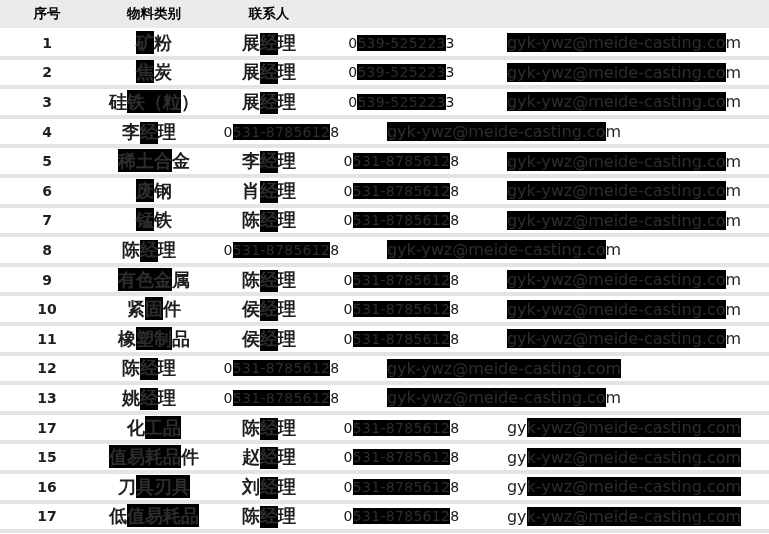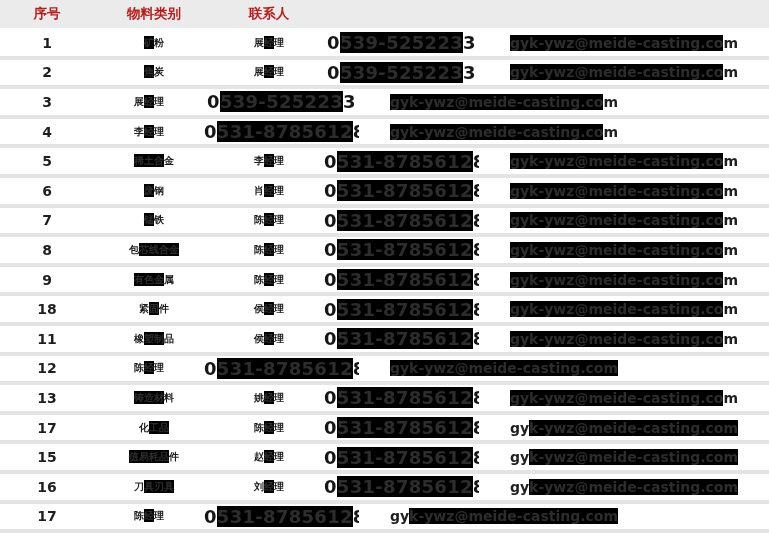--- a/index.html
+++ b/index.html
@@ -2,36 +2,36 @@
 <html><head>
 <meta charset="utf-8">
 <style>
   html,body{margin:0;padding:0;background:#fff;}
   .table{
     width:769px;height:534px;overflow:hidden;background:#fff;
     font-family:"DejaVu Sans","Liberation Sans",sans-serif;
   }
   .header-row{
     height:28px;background:#ebebeb;display:flex;align-items:center;
-    margin-bottom:2px;font-size:13.5px;font-weight:600;color:#b91c1c;
+    margin-bottom:2px;font-size:13.5px;font-weight:600;color:#000000;
   }
   .row{
     height:29.6px;display:flex;align-items:center;
     border-bottom:4px solid #e4e4e4;box-sizing:border-box;background:#fff;
   }
   .cell{text-align:center;white-space:nowrap;overflow:hidden;}
   .c0{width:94px;}
   .c1{width:120px;}
-  .c2{width:110px;}
+  .c2{width:110px;font-family:Liberation Mono, monospace;}
   .c3{width:155px;}
   .c4{width:290px;}
   .row .c0{font-weight:700;font-size:14px;color:#1e1e1e;}
-  .cjk{font-size:10px;font-weight:700;color:#1e1e1e;}
-  .num{font-size:18px;font-weight:700;color:#161616;letter-spacing:.3px;}
-  .email{font-size:14px;font-weight:700;color:#1f1f1f;}
+  .cjk{font-size:18px;font-weight:700;color:#1e1e1e;}
+  .num{font-size:14px;font-weight:400;color:#161616;letter-spacing:.3px;}
+  .email{font-size:16px;font-weight:400;color:#1f1f1f;}
   .redacted{background:#000;color:#2d2d2d;padding:1px 0;}
 </style>
 </head>
 <body>
 
 <div class="table">
   <div class="header-row">
     <div class="cell c0">序号</div>
     <div class="cell c1">物料类别</div>
     <div class="cell c2">联系人</div>
@@ -46,20 +46,21 @@
       </div>
       <div class="row">
         <div class="cell c0">2</div>
         <div class="cell c1 cjk"><span class="redacted">焦</span><span>炭</span></div>
         <div class="cell c2 cjk"><span>展</span><span class="redacted">经</span><span>理</span></div>
         <div class="cell c3 num"><span>0</span><span class="redacted">539-525223</span><span>3</span></div>
         <div class="cell c4 email"><span class="redacted">gyk-ywz@meide-casting.co</span><span>m</span></div>
       </div>
       <div class="row">
         <div class="cell c0">3</div>
+        <div class="cell c1 cjk"><span>硅</span><span class="redacted">铁（粒</span><span>）</span></div>
         <div class="cell c2 cjk"><span>展</span><span class="redacted">经</span><span>理</span></div>
         <div class="cell c3 num"><span>0</span><span class="redacted">539-525223</span><span>3</span></div>
         <div class="cell c4 email"><span class="redacted">gyk-ywz@meide-casting.co</span><span>m</span></div>
       </div>
       <div class="row">
         <div class="cell c0">4</div>
         <div class="cell c2 cjk"><span>李</span><span class="redacted">经</span><span>理</span></div>
         <div class="cell c3 num"><span>0</span><span class="redacted">531-8785612</span><span>8</span></div>
         <div class="cell c4 email"><span class="redacted">gyk-ywz@meide-casting.co</span><span>m</span></div>
       </div>
@@ -79,55 +80,53 @@
       </div>
       <div class="row">
         <div class="cell c0">7</div>
         <div class="cell c1 cjk"><span class="redacted">锰</span><span>铁</span></div>
         <div class="cell c2 cjk"><span>陈</span><span class="redacted">经</span><span>理</span></div>
         <div class="cell c3 num"><span>0</span><span class="redacted">531-8785612</span><span>8</span></div>
         <div class="cell c4 email"><span class="redacted">gyk-ywz@meide-casting.co</span><span>m</span></div>
       </div>
       <div class="row">
         <div class="cell c0">8</div>
-        <div class="cell c1 cjk"><span>包</span><span class="redacted">芯线合金</span></div>
         <div class="cell c2 cjk"><span>陈</span><span class="redacted">经</span><span>理</span></div>
         <div class="cell c3 num"><span>0</span><span class="redacted">531-8785612</span><span>8</span></div>
         <div class="cell c4 email"><span class="redacted">gyk-ywz@meide-casting.co</span><span>m</span></div>
       </div>
       <div class="row">
         <div class="cell c0">9</div>
         <div class="cell c1 cjk"><span class="redacted">有色金</span><span>属</span></div>
         <div class="cell c2 cjk"><span>陈</span><span class="redacted">经</span><span>理</span></div>
         <div class="cell c3 num"><span>0</span><span class="redacted">531-8785612</span><span>8</span></div>
         <div class="cell c4 email"><span class="redacted">gyk-ywz@meide-casting.co</span><span>m</span></div>
       </div>
       <div class="row">
-        <div class="cell c0">18</div>
+        <div class="cell c0">10</div>
         <div class="cell c1 cjk"><span>紧</span><span class="redacted">固</span><span>件</span></div>
         <div class="cell c2 cjk"><span>侯</span><span class="redacted">经</span><span>理</span></div>
         <div class="cell c3 num"><span>0</span><span class="redacted">531-8785612</span><span>8</span></div>
         <div class="cell c4 email"><span class="redacted">gyk-ywz@meide-casting.co</span><span>m</span></div>
       </div>
       <div class="row">
         <div class="cell c0">11</div>
         <div class="cell c1 cjk"><span>橡</span><span class="redacted">塑制</span><span>品</span></div>
         <div class="cell c2 cjk"><span>侯</span><span class="redacted">经</span><span>理</span></div>
         <div class="cell c3 num"><span>0</span><span class="redacted">531-8785612</span><span>8</span></div>
         <div class="cell c4 email"><span class="redacted">gyk-ywz@meide-casting.co</span><span>m</span></div>
       </div>
       <div class="row">
         <div class="cell c0">12</div>
         <div class="cell c2 cjk"><span>陈</span><span class="redacted">经</span><span>理</span></div>
         <div class="cell c3 num"><span>0</span><span class="redacted">531-8785612</span><span>8</span></div>
         <div class="cell c4 email"><span class="redacted">gyk-ywz@meide-casting.com</span></div>
       </div>
       <div class="row">
         <div class="cell c0">13</div>
-        <div class="cell c1 cjk"><span class="redacted">铸造材</span><span>料</span></div>
         <div class="cell c2 cjk"><span>姚</span><span class="redacted">经</span><span>理</span></div>
         <div class="cell c3 num"><span>0</span><span class="redacted">531-8785612</span><span>8</span></div>
         <div class="cell c4 email"><span class="redacted">gyk-ywz@meide-casting.co</span><span>m</span></div>
       </div>
       <div class="row">
         <div class="cell c0">17</div>
         <div class="cell c1 cjk"><span>化</span><span class="redacted">工品</span></div>
         <div class="cell c2 cjk"><span>陈</span><span class="redacted">经</span><span>理</span></div>
         <div class="cell c3 num"><span>0</span><span class="redacted">531-8785612</span><span>8</span></div>
         <div class="cell c4 email"><span>gy</span><span class="redacted">k-ywz@meide-casting.com</span></div>
@@ -141,18 +140,19 @@
       </div>
       <div class="row">
         <div class="cell c0">16</div>
         <div class="cell c1 cjk"><span>刀</span><span class="redacted">具刃具</span></div>
         <div class="cell c2 cjk"><span>刘</span><span class="redacted">经</span><span>理</span></div>
         <div class="cell c3 num"><span>0</span><span class="redacted">531-8785612</span><span>8</span></div>
         <div class="cell c4 email"><span>gy</span><span class="redacted">k-ywz@meide-casting.com</span></div>
       </div>
       <div class="row">
         <div class="cell c0">17</div>
+        <div class="cell c1 cjk"><span>低</span><span class="redacted">值易耗品</span></div>
         <div class="cell c2 cjk"><span>陈</span><span class="redacted">经</span><span>理</span></div>
         <div class="cell c3 num"><span>0</span><span class="redacted">531-8785612</span><span>8</span></div>
         <div class="cell c4 email"><span>gy</span><span class="redacted">k-ywz@meide-casting.com</span></div>
       </div>
     </div>
 </div>
 
 </body></html>

